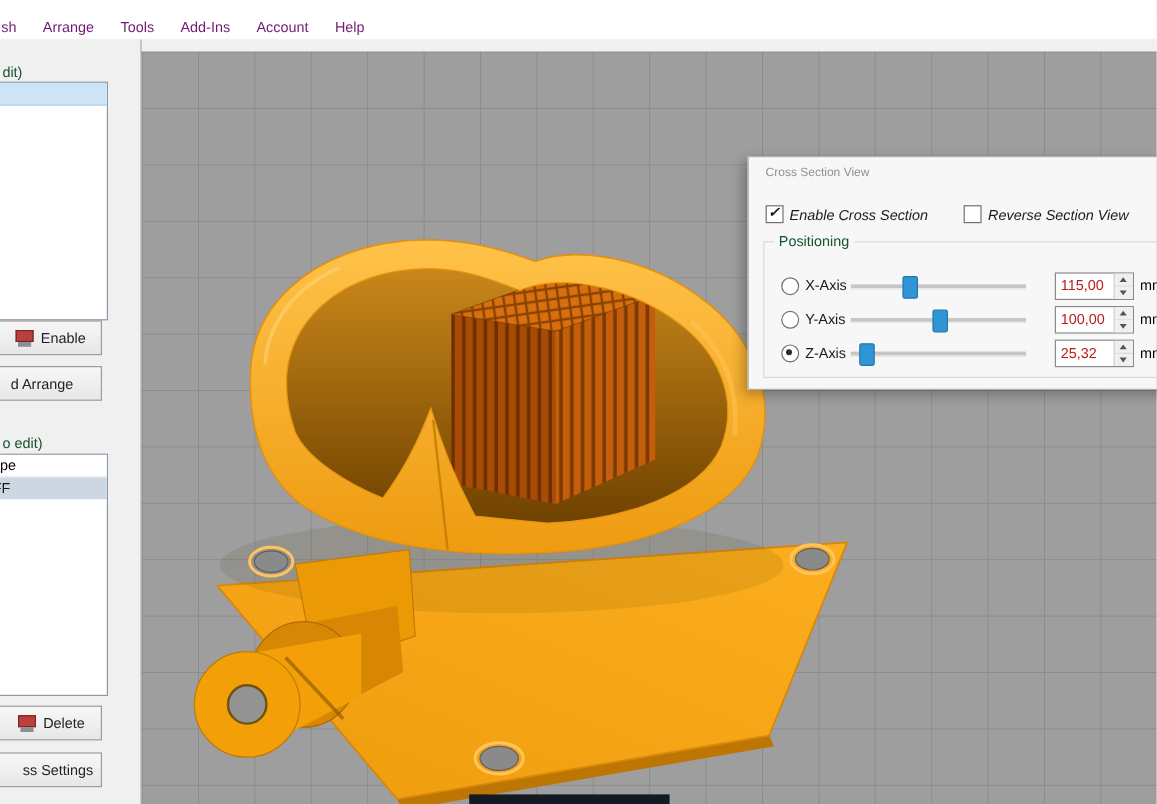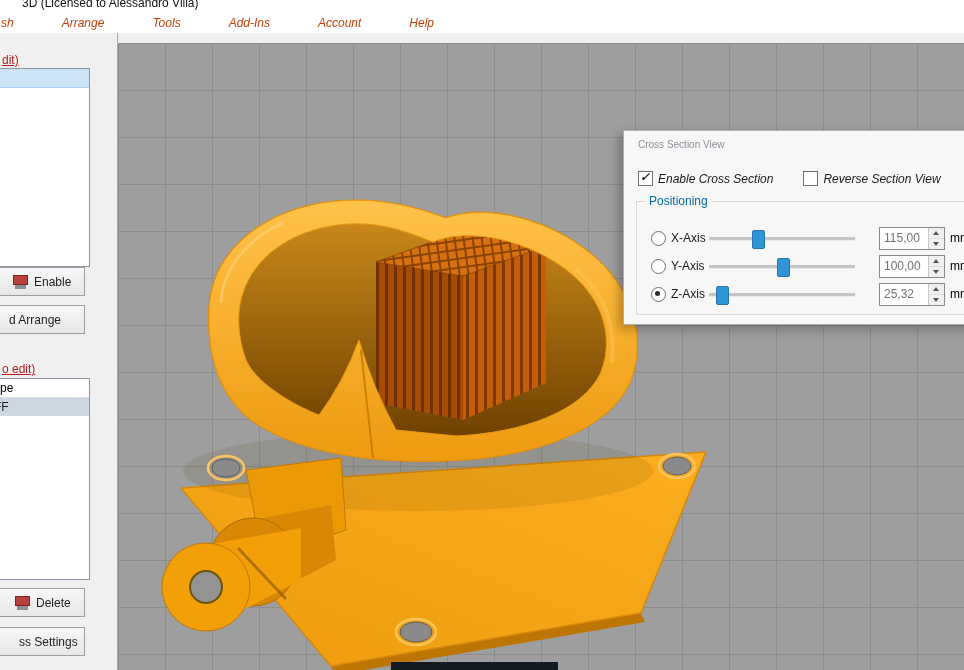--- a/index.html
+++ b/index.html
@@ -6,30 +6,30 @@
   .screen{position:relative;width:964px;height:670px;overflow:hidden;background:#ffffff;
           font-family:"Liberation Sans",sans-serif;font-size:12px;color:#1a1a1a;}
 
   
   .titlebar{position:absolute;top:0;left:0;right:0;height:12px;background:#fff;overflow:hidden;}
   .titlebar span{position:absolute;top:-4px;left:22px;font-size:12px;color:#111;white-space:nowrap;}
 
   
   .menubar{position:absolute;top:12px;left:0;right:0;height:21px;background:#fff;
            border-bottom:1px solid #e6e6e6;display:flex;align-items:center;}
-  .menu-item{padding:2px 24px;color:#c2410c;cursor:default;font-style:italic;}
+  .menu-item{padding:2px 11px;color:#701a75;cursor:default;}
   .menu-item:first-child{padding-left:1px;}
 
   
   .content{position:absolute;top:33px;left:0;right:0;bottom:0;background:#f0f0f0;}
 
   
   .left-panel{position:absolute;left:0;top:0;bottom:0;width:117px;background:#f0f0f0;
               border-right:1px solid #ababab;}
-  .panel-label{position:absolute;left:2px;color:#b91c1c;white-space:nowrap;text-decoration:underline;}
+  .panel-label{position:absolute;left:2px;color:#14532d;white-space:nowrap;}
   .listbox{position:absolute;left:-10px;width:98px;background:#fff;border:1px solid #8a98a8;overflow:hidden;}
   .list-row{height:18px;line-height:18px;padding-left:3px;white-space:nowrap;}
   .list-row.selected{background:#cde4f7;border-bottom:1px solid #a8cdee;}
   .list-row.header{background:#fff;border-bottom:1px solid #e0e0e0;color:#000;}
   .list-row.selgray{background:#ccd7e2;}
   .pbtn{position:absolute;left:-10px;width:95px;height:29px;display:flex;align-items:center;
         border:1px solid #9d9d9d;background:linear-gradient(#f7f7f7,#e7e7e7);
         font-family:"Liberation Sans",sans-serif;font-size:12px;color:#222;cursor:default;}
   .pbtn .micon{width:15px;height:14px;position:relative;flex:none;margin-right:6px;}
   .pbtn .micon::before{content:"";position:absolute;left:0;right:0;top:0;bottom:4px;
@@ -45,50 +45,47 @@
 
   
   .dialog{position:absolute;left:623px;top:97px;width:360px;height:193px;background:#f7f7f7;
           border:1px solid #aeaeae;box-shadow:-4px 4px 10px rgba(0,0,0,0.28);z-index:5;}
   .dlg-title{position:absolute;top:8px;left:14px;font-size:10px;color:#8f8f9b;}
   .dlg-checks{position:absolute;top:40px;left:14px;display:flex;align-items:center;}
   .check{display:flex;align-items:center;gap:5px;margin-right:30px;cursor:default;font-style:italic;}
   .cb{width:13px;height:13px;background:#fff;border:1px solid #707070;position:relative;flex:none;}
   .cb.on::after{content:"\2713";position:absolute;left:1px;top:-2px;font-size:12px;font-weight:bold;color:#1a1a1a;}
   .groupbox{position:absolute;left:12px;top:70px;width:336px;height:112px;border:1px solid #d9d9d9;}
-  .gb-label{position:absolute;top:-8px;left:8px;background:#f7f7f7;padding:0 4px;color:#0369a1;}
+  .gb-label{position:absolute;top:-8px;left:8px;background:#f7f7f7;padding:0 4px;color:#14532d;}
   .gb-rows{position:absolute;top:22px;left:0;right:0;}
   .axis-row{display:flex;align-items:center;height:28px;padding-left:14px;}
   .radio-wrap{display:flex;align-items:center;gap:5px;width:56px;flex:none;cursor:default;}
   .radio{width:13px;height:13px;border-radius:50%;background:#fff;border:1px solid #707070;position:relative;flex:none;}
   .radio.on::after{content:"";position:absolute;left:3px;top:3px;width:5px;height:5px;border-radius:50%;background:#2b2b2b;}
   .slider{position:relative;width:150px;height:21px;flex:none;}
   .slider .track{position:absolute;left:2px;right:2px;top:9px;height:3px;background:#c6c6c6;
                  border-bottom:1px solid #e9e9e9;}
   .slider .handle{position:absolute;top:2px;width:11px;height:17px;background:#3095d6;
                   border:1px solid #2477ad;border-radius:2px;}
   .spin{display:flex;width:64px;height:21px;border:1px solid #8a8a8a;background:#fff;margin-left:22px;flex:none;}
-  .spin .val{flex:1;padding:3px 0 0 4px;font-size:12px;color:#737373;overflow:hidden;}
+  .spin .val{flex:1;padding:3px 0 0 4px;font-size:12px;color:#b91c1c;overflow:hidden;}
   .spin .btns{width:15px;display:flex;flex-direction:column;border-left:1px solid #c8c8c8;}
   .spin .btns > div{flex:1;background:#f0f0f0;border-bottom:1px solid #dcdcdc;position:relative;}
   .spin .btns > div:last-child{border-bottom:none;}
   .tri-up{position:absolute;left:4px;top:3px;width:0;height:0;
           border-left:3px solid transparent;border-right:3px solid transparent;border-bottom:4px solid #555;}
   .tri-down{position:absolute;left:4px;top:3px;width:0;height:0;
           border-left:3px solid transparent;border-right:3px solid transparent;border-top:4px solid #555;}
   .unit{margin-left:5px;color:#000;white-space:nowrap;}
 </style>
 </head>
 <body>
 
 <div class="screen">
 
-  <div class="titlebar">
-    <span>3D (Licensed to Alessandro Villa)</span>
-  </div>
 
   <div class="menubar">
     <span class="menu-item">sh</span>
     <span class="menu-item">Arrange</span>
     <span class="menu-item">Tools</span>
     <span class="menu-item">Add-Ins</span>
     <span class="menu-item">Account</span>
     <span class="menu-item">Help</span>
   </div>
 

